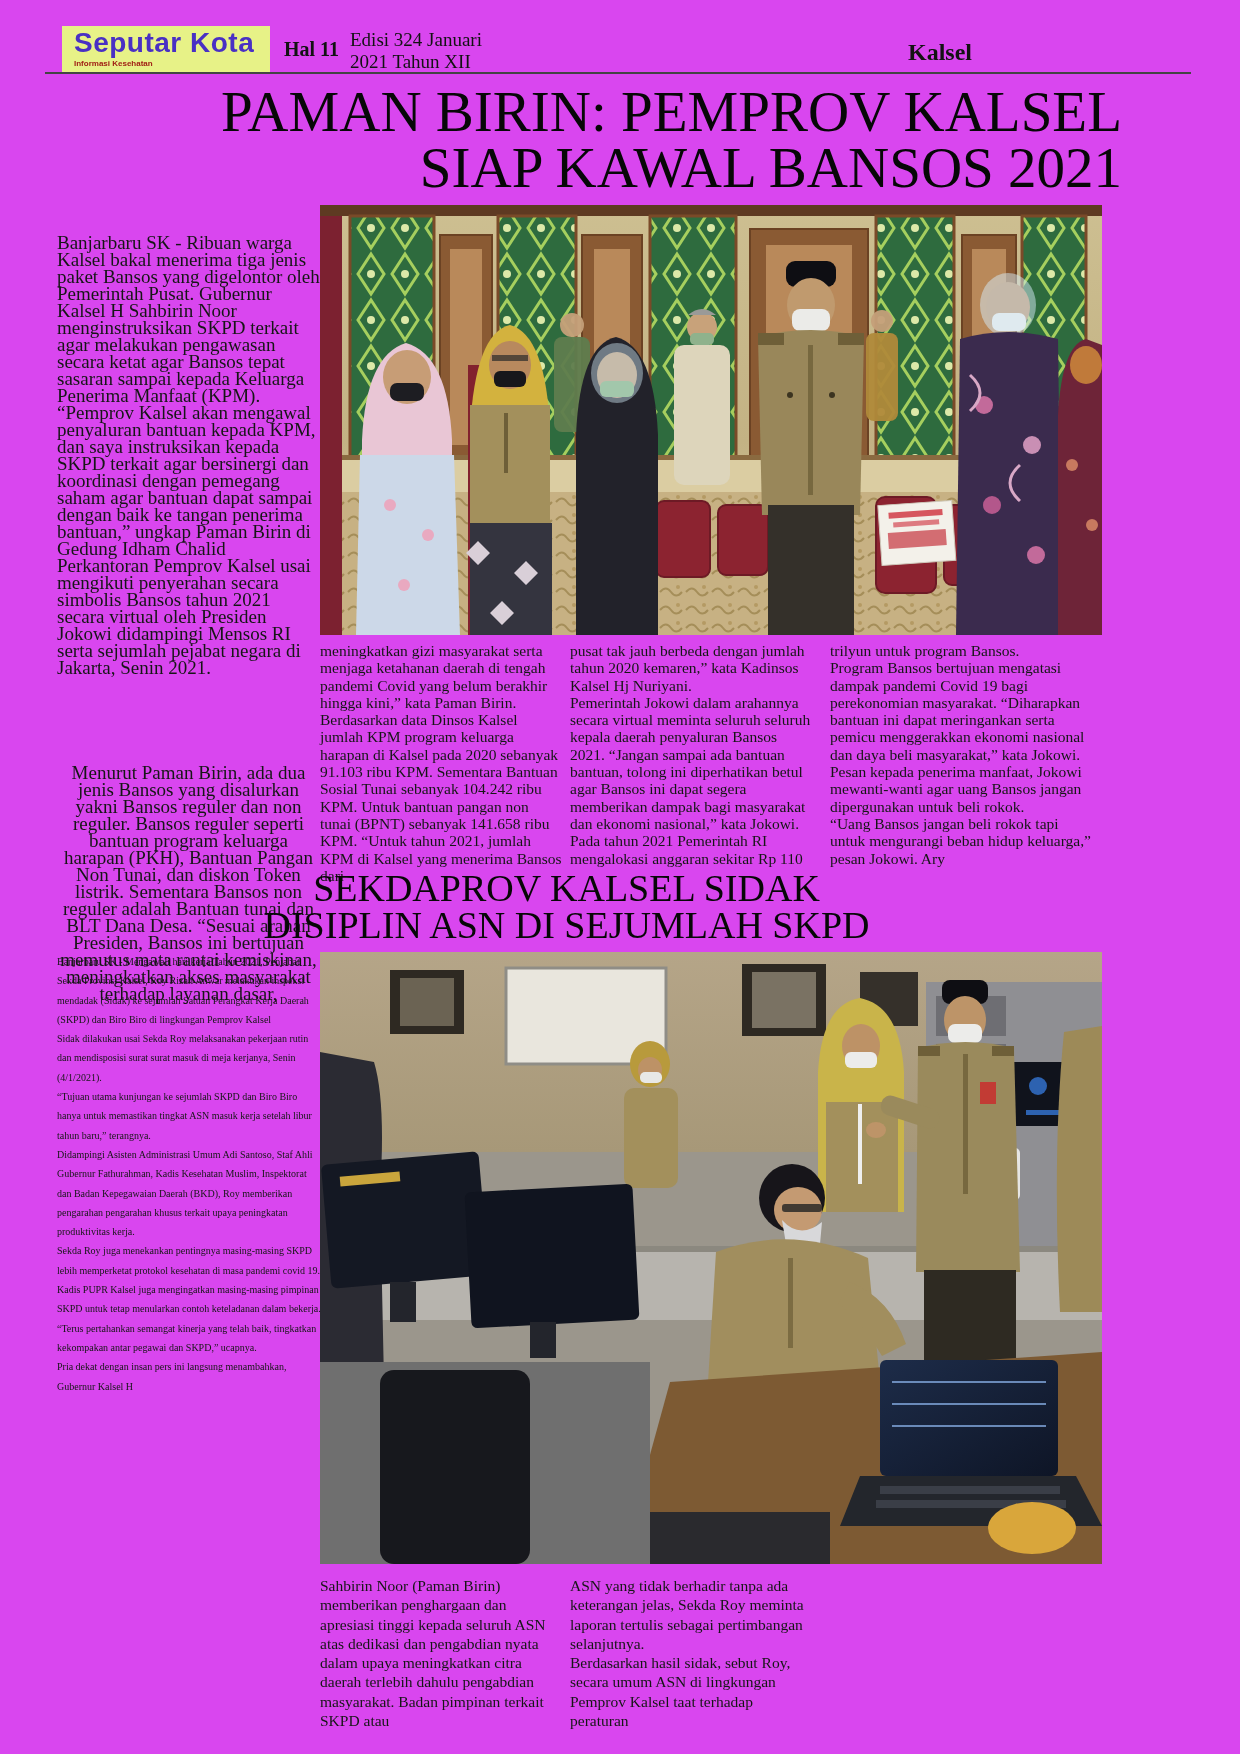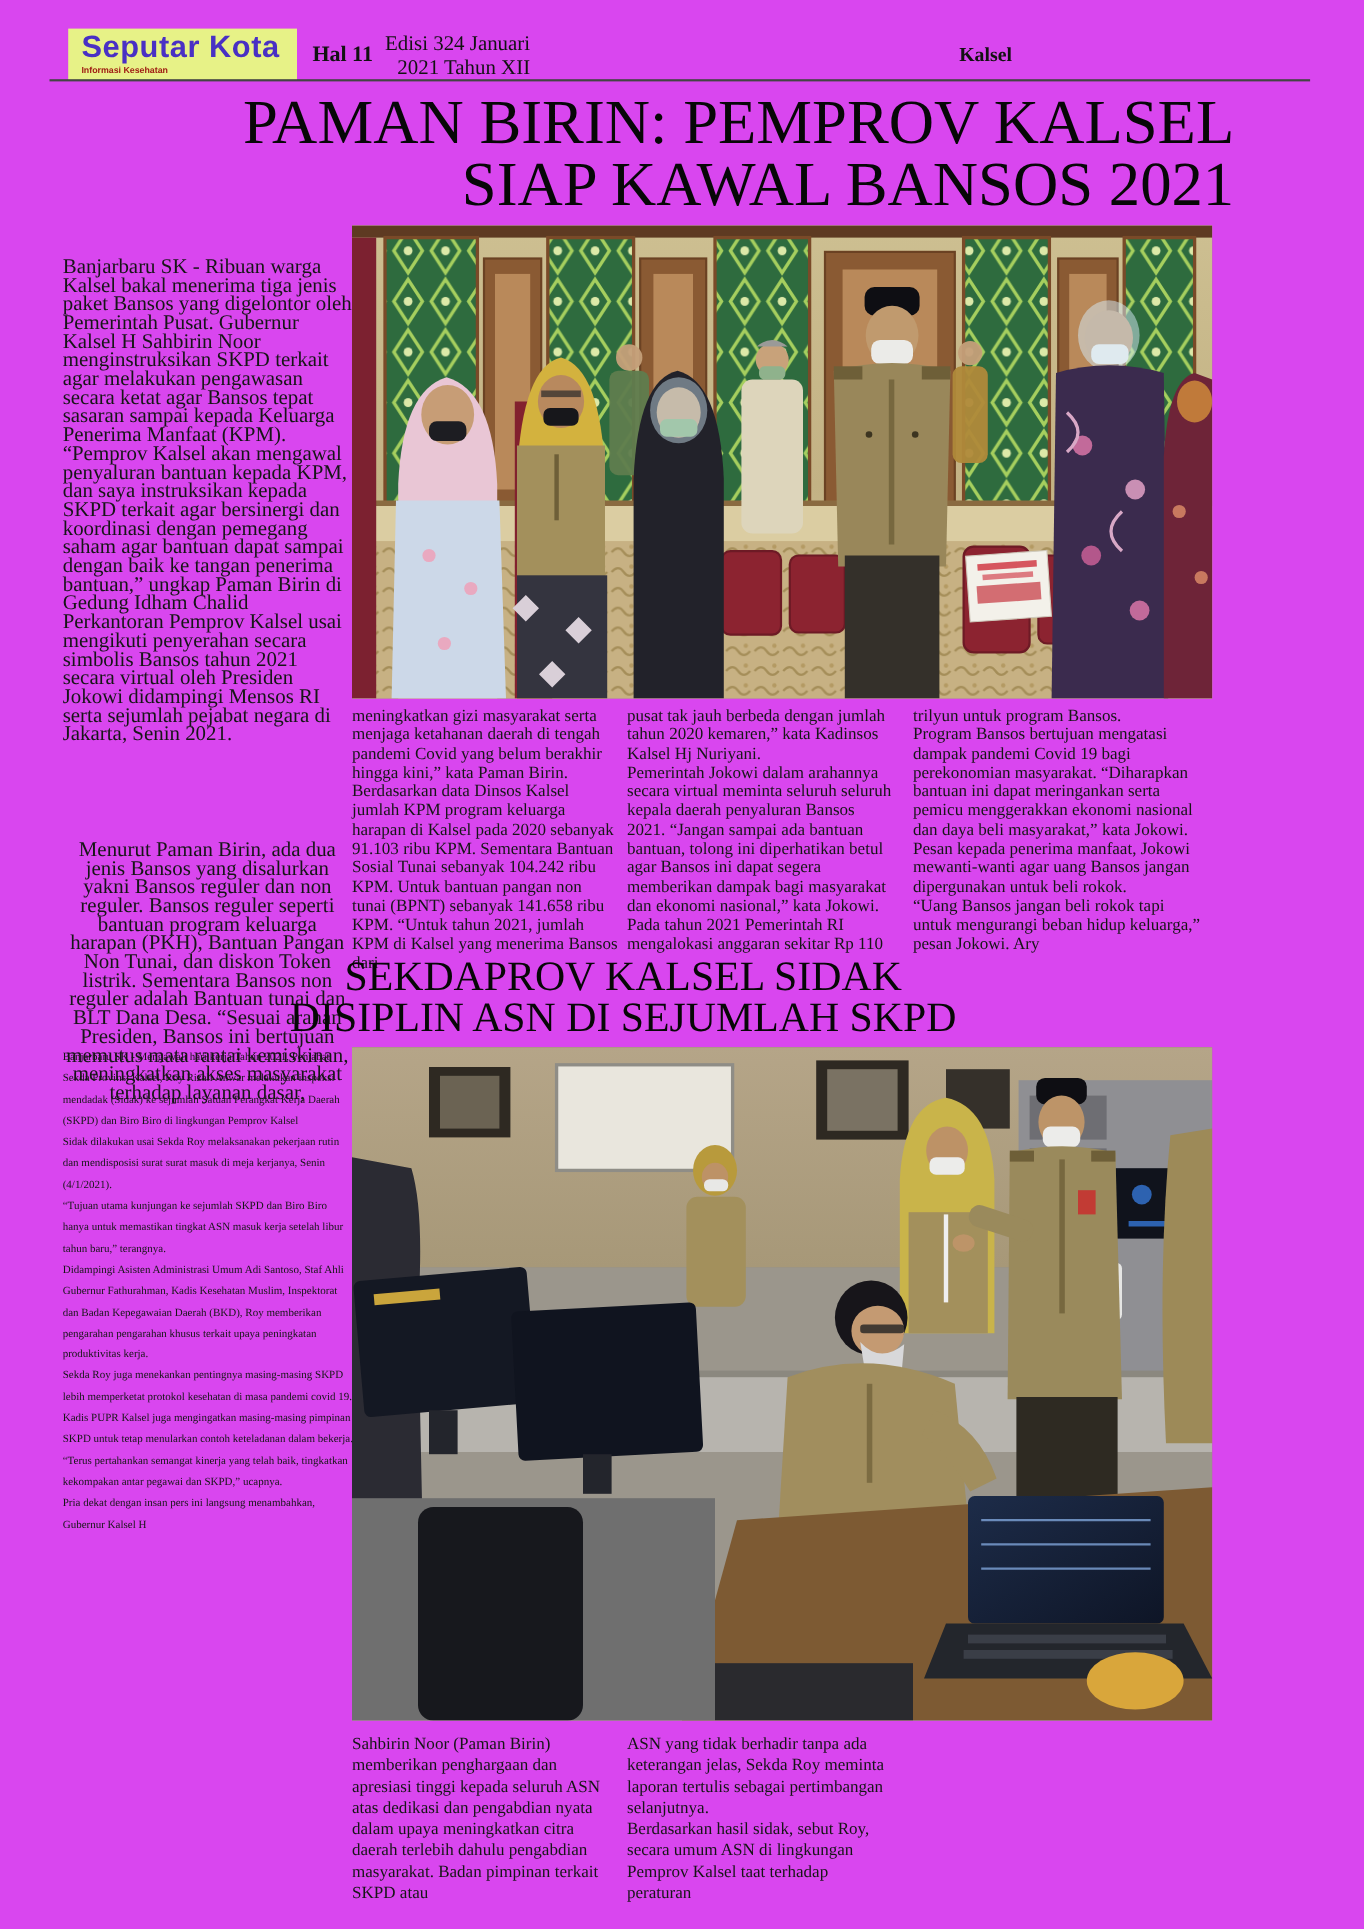--- a/index.html
+++ b/index.html
@@ -9,22 +9,22 @@
     background:#d946ef; overflow:hidden;
     font-family:"Liberation Serif", serif; color:#121212;
   }
   .abs { position:absolute; }
 
   
   .logo-box { left:62px; top:26px; width:208px; height:47px; background:#e7f287; padding:2px 10px 0 12px; }
   .logo-title { font-family:"Liberation Sans", sans-serif; font-weight:bold; font-size:28px; letter-spacing:.5px; color:#4930c4; line-height:30px; }
   .logo-sub { font-family:"Liberation Sans", sans-serif; font-weight:bold; font-size:8px; color:#a02015; margin-top:1px; }
   .hal { left:284px; top:38px; font-size:20px; font-weight:bold; }
-  .edition { left:350px; top:29px; font-size:19px; line-height:22px; white-space:pre-line;text-align:right; }
-  .region { left:872px; top:39px; font-size:18px; font-weight:bold; }
+  .edition { left:350px; top:29px; font-size:19px; line-height:22px; white-space:pre-line; }
+  .region { left:908px; top:39px; font-size:24px; font-weight:bold; }
   .mast-rule { left:45px; top:72px; width:1146px; height:2px; background:#444; }
 
   
   .headline1 { left:0; top:84px; width:1122px; text-align:right; font-size:57px; line-height:56px; color:#070707; white-space:pre-line; }
   .headline2 { left:0; top:870px; width:1133px; text-align:center; font-size:38px; line-height:37px; color:#070707; white-space:pre-line; }
 
   
   .news { white-space:pre-line; color:#161616; text-align:left; }
   .a1c1 { left:57px; top:217px; width:263px; font-size:19px; line-height:17px; }
   .a1c1 .p2 { display:block; margin-top:88px;text-align:center; }

